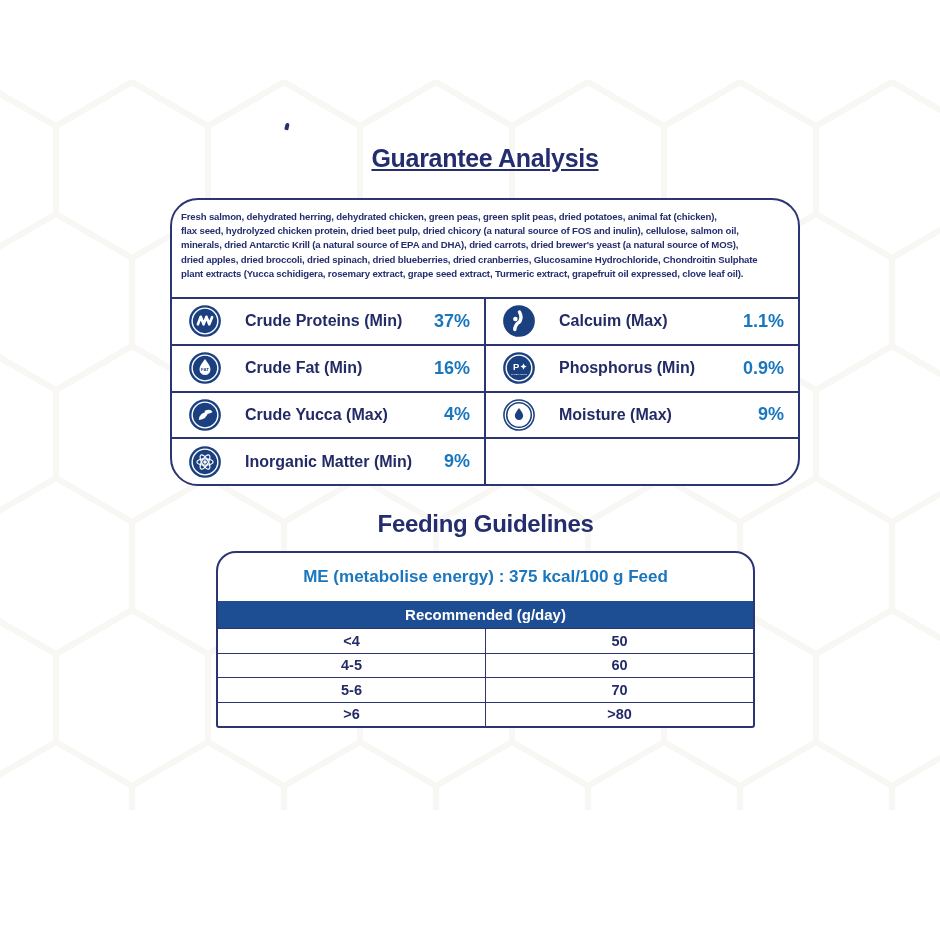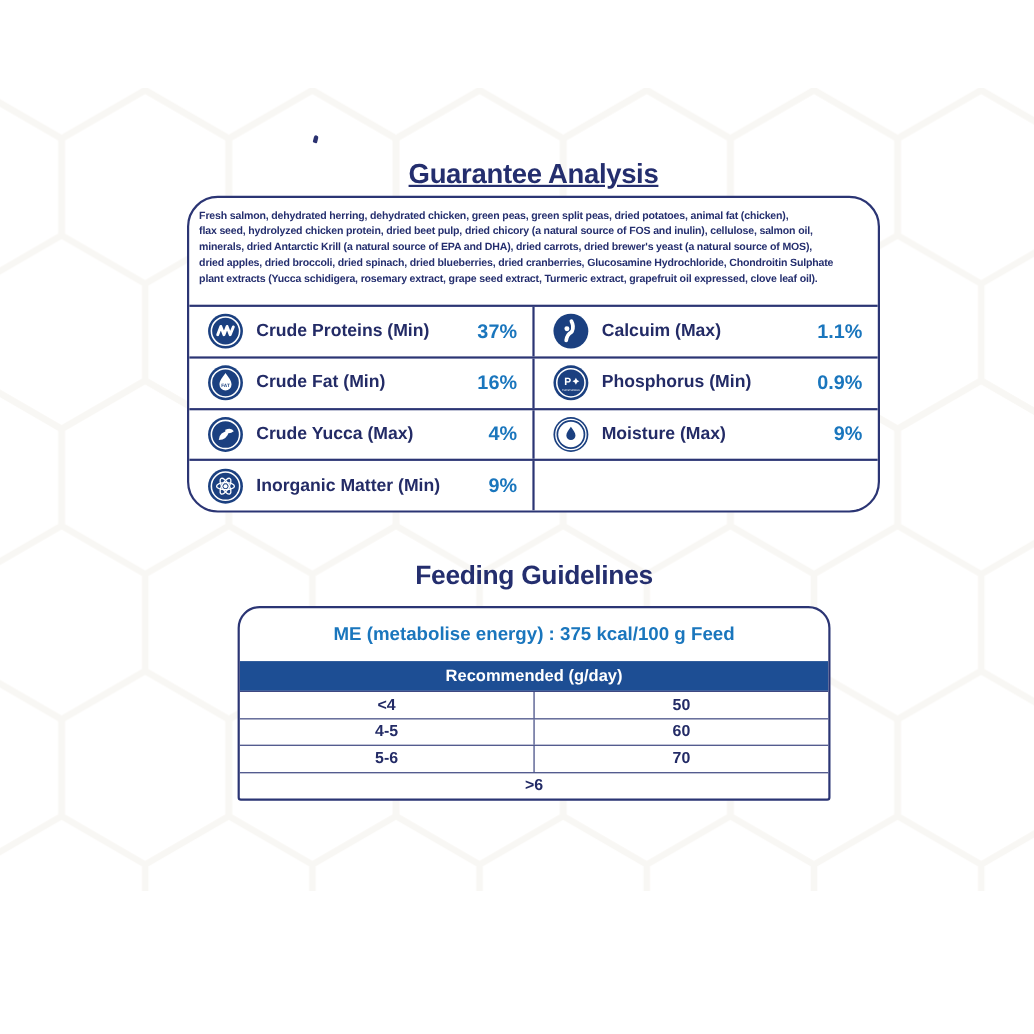--- a/index.html
+++ b/index.html
@@ -6,29 +6,29 @@
   .page{position:relative;width:940px;height:940px;overflow:hidden;
         font-family:"Liberation Sans",sans-serif;background:#ffffff;}
   .hexbg{position:absolute;left:0;top:0;width:940px;height:940px;pointer-events:none;}
 
   .stray-mark{position:absolute;left:285px;top:123px;width:4px;height:7px;
               background:#2a3170;border-radius:2px 2px 1px 1px;transform:rotate(14deg);}
 
   .ga-title{position:absolute;left:170px;top:144px;width:630px;text-align:center;
             margin:0;font-size:25px;font-weight:bold;color:#242e6e;letter-spacing:-0.3px;text-decoration:underline;}
 
-  .ga-box{position:absolute;left:170px;top:178px;width:630px;height:288px;
+  .ga-box{position:absolute;left:170px;top:198px;width:630px;height:288px;
           box-sizing:border-box;border:2.5px solid #2b3574;border-radius:28px;
           background:#fff;display:flex;flex-direction:column;overflow:hidden;}
   .ingredients{flex:0 0 87px;margin:0;padding:10px 7px 0 9px;
                font-size:9.6px;font-weight:bold;color:#242e6e;line-height:14.2px;
                letter-spacing:-0.15px;white-space:pre-line;}
   .ga-grid{flex:1;display:flex;flex-direction:column;}
   .ga-row{flex:1;display:flex;border-top:2px solid #2b3574;}
-  .ga-cell{flex:1;display:flex;align-items:center;padding:0 14px 0 16px;min-width:0;}
+  .ga-cell{flex:1;display:flex;align-items:center;padding:0 14px 0 16px;min-width:0;gap:12px;}
   .ga-cell.right{border-left:2px solid #2b3574;}
   .nut-icon{width:34px;height:34px;flex:0 0 34px;display:inline-flex;}
   .nut-icon svg{width:34px;height:34px;}
   .nut-label{margin-left:11px;font-size:16px;font-weight:bold;color:#232b66;white-space:nowrap;}
   .nut-value{margin-left:auto;font-size:18px;font-weight:bold;color:#1a76bd;white-space:nowrap;}
 
   .fg-title{position:absolute;left:216px;top:510px;width:539px;text-align:center;
             margin:0;font-size:24px;font-weight:bold;color:#242e6e;letter-spacing:-0.3px;}
 
   .fg-box{position:absolute;left:216px;top:551px;width:539px;height:177px;
@@ -193,16 +193,17 @@
     <div class="fg-row">
       <div class="dcell">4-5</div>
       <div class="dcell rightc">60</div>
     </div>
     <div class="fg-row">
       <div class="dcell">5-6</div>
       <div class="dcell rightc">70</div>
     </div>
     <div class="fg-row">
       <div class="dcell">&gt;6</div>
+      <div class="dcell rightc">&gt;80</div>
     </div>
   </div>
 
 </div>
 
 </body></html>

